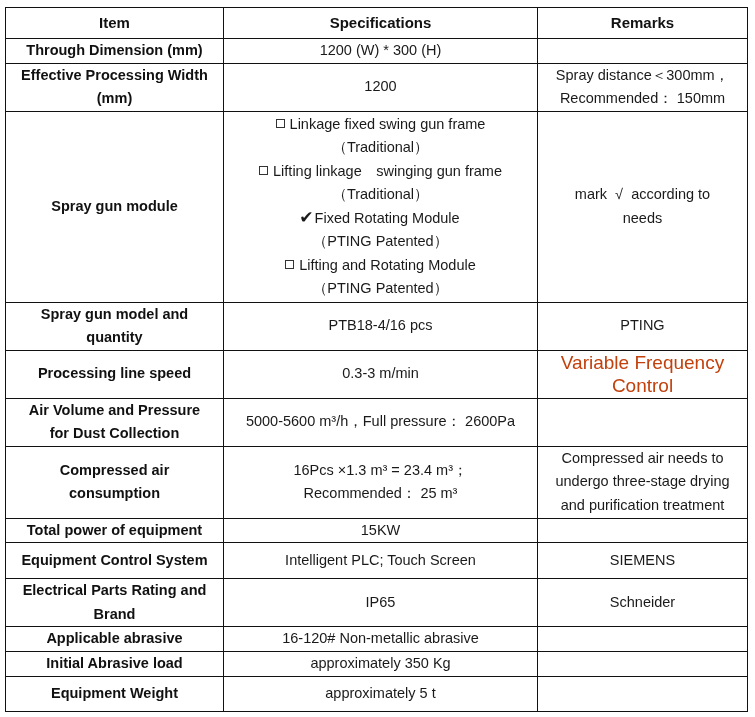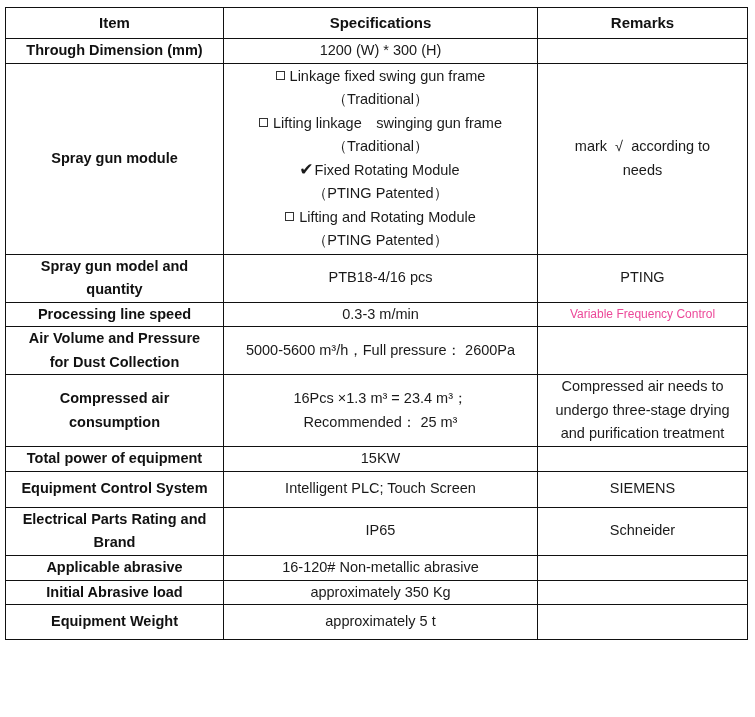--- a/index.html
+++ b/index.html
@@ -41,21 +41,21 @@
     col.c2 { width: 314px; }
     col.c3 { width: 210px; }
     td.item {
       font-weight: bold;
     }
     td.spec-cell, td.remark {
       font-weight: normal;
       color: #1a1a1a;
     }
     td.top { vertical-align: top; }
-    td.remark.grey { color: #ec4899; font-size: 12px; }
+    td.remark.grey { color: #c2410c; font-size: 19px; }
     .opt-line { display: block; white-space: nowrap; }
     .opt-sub { display: block; white-space: nowrap; padding-left: 0; }
     .box {
       display: inline-block;
       width: 7px;
       height: 7px;
       border: 1px solid #333;
       margin-right: 5px;
       vertical-align: 1px;
     }
@@ -85,20 +85,28 @@
     </tr>
   </thead>
   <tbody>
 
     <tr style="height:24px">
       <td class="item">Through Dimension (mm)</td>
       <td class="spec-cell">1200 (W) * 300 (H)</td>
       <td class="remark"></td>
     </tr>
 
+    <tr style="height:47px">
+      <td class="item">Effective Processing Width (mm)</td>
+      <td class="spec-cell">1200</td>
+      <td class="remark">
+        <span class="opt-line">Spray distance＜300mm，</span>
+        <span class="opt-line">Recommended： 150mm</span>
+      </td>
+    </tr>
 
     <tr style="height:191px">
       <td class="item">Spray gun module</td>
       <td class="spec-cell">
         <span class="opt-line"><span class="box"></span><span>Linkage fixed swing gun frame</span></span>
         <span class="opt-sub">（Traditional）</span>
         <span class="opt-line"><span class="box"></span><span>Lifting linkage　swinging gun frame</span></span>
         <span class="opt-sub">（Traditional）</span>
         <span class="opt-line"><span class="check">✔</span><span>Fixed Rotating Module</span></span>
         <span class="opt-sub">（PTING Patented）</span>

